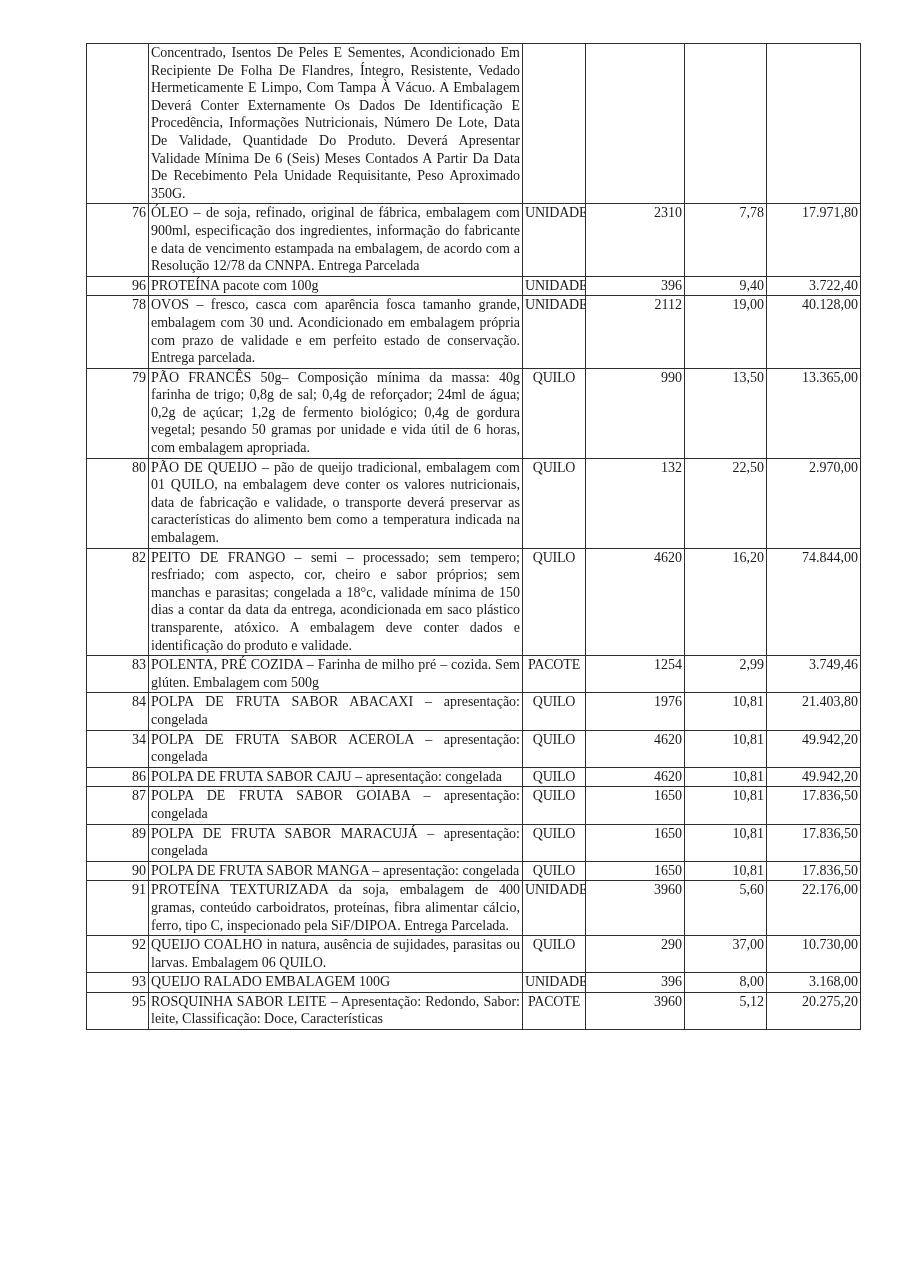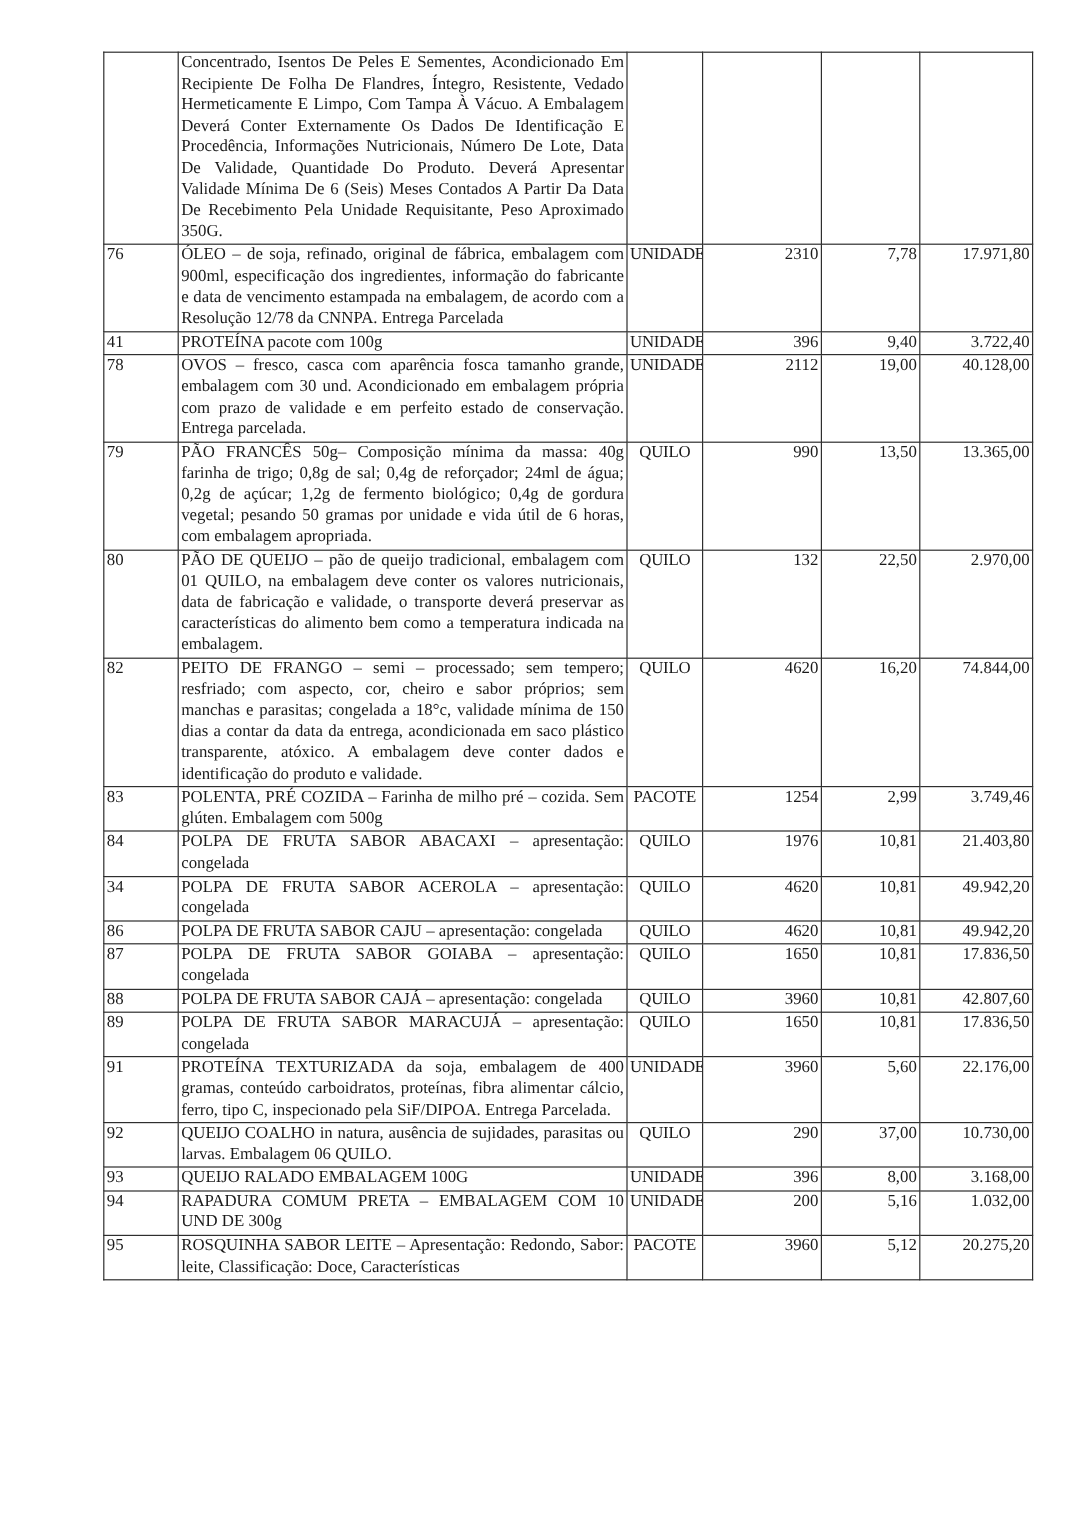--- a/index.html
+++ b/index.html
@@ -22,21 +22,21 @@
     table-layout: fixed;
   }
   table.items td {
     border: 1px solid #2e2e2e;
     vertical-align: top;
     font-size: 14px;
     line-height: 17.6px;
     padding: 0 2px 1px 2px;
     overflow: hidden;
   }
-  td.c-item  { text-align: left; }
+  td.c-item  { text-align: right; }
   td.c-desc  { text-align: justify; }
   td.c-unit  { text-align: center; font-size: 12.8px; letter-spacing: -0.2px; white-space: nowrap; padding: 1px 0 0 0; margin-top: 40px; }
   td.c-qty, td.c-price, td.c-total { text-align: right; padding-right: 3px; }
 </style>
 </head>
 <body>
 
 <div class="page">
   <table class="items">
     <colgroup>
@@ -58,21 +58,21 @@
         </tr>
         <tr>
           <td class="c-item">76</td>
           <td class="c-desc">ÓLEO – de soja, refinado, original de fábrica, embalagem com 900ml, especificação dos ingredientes, informação do fabricante e data de vencimento estampada na embalagem, de acordo com a Resolução 12/78 da CNNPA. Entrega Parcelada</td>
           <td class="c-unit">UNIDADE</td>
           <td class="c-qty">2310</td>
           <td class="c-price">7,78</td>
           <td class="c-total">17.971,80</td>
         </tr>
         <tr>
-          <td class="c-item">41</td>
+          <td class="c-item">96</td>
           <td class="c-desc">PROTEÍNA pacote com 100g</td>
           <td class="c-unit">UNIDADE</td>
           <td class="c-qty">396</td>
           <td class="c-price">9,40</td>
           <td class="c-total">3.722,40</td>
         </tr>
         <tr>
           <td class="c-item">78</td>
           <td class="c-desc">OVOS – fresco, casca com aparência fosca tamanho grande, embalagem com 30 und. Acondicionado em embalagem própria com prazo de validade e em perfeito estado de conservação. Entrega parcelada.</td>
           <td class="c-unit">UNIDADE</td>
@@ -138,30 +138,30 @@
         </tr>
         <tr>
           <td class="c-item">87</td>
           <td class="c-desc">POLPA DE FRUTA SABOR GOIABA – apresentação: congelada</td>
           <td class="c-unit">QUILO</td>
           <td class="c-qty">1650</td>
           <td class="c-price">10,81</td>
           <td class="c-total">17.836,50</td>
         </tr>
         <tr>
-          <td class="c-item">88</td>
-          <td class="c-desc">POLPA DE FRUTA SABOR CAJÁ – apresentação: congelada</td>
+          <td class="c-item">89</td>
+          <td class="c-desc">POLPA DE FRUTA SABOR MARACUJÁ – apresentação: congelada</td>
           <td class="c-unit">QUILO</td>
-          <td class="c-qty">3960</td>
+          <td class="c-qty">1650</td>
           <td class="c-price">10,81</td>
-          <td class="c-total">42.807,60</td>
+          <td class="c-total">17.836,50</td>
         </tr>
         <tr>
-          <td class="c-item">89</td>
-          <td class="c-desc">POLPA DE FRUTA SABOR MARACUJÁ – apresentação: congelada</td>
+          <td class="c-item">90</td>
+          <td class="c-desc">POLPA DE FRUTA SABOR MANGA – apresentação: congelada</td>
           <td class="c-unit">QUILO</td>
           <td class="c-qty">1650</td>
           <td class="c-price">10,81</td>
           <td class="c-total">17.836,50</td>
         </tr>
         <tr>
           <td class="c-item">91</td>
           <td class="c-desc">PROTEÍNA TEXTURIZADA da soja, embalagem de 400 gramas, conteúdo carboidratos, proteínas, fibra alimentar cálcio, ferro, tipo C, inspecionado pela SiF/DIPOA. Entrega Parcelada.</td>
           <td class="c-unit">UNIDADE</td>
           <td class="c-qty">3960</td>
@@ -178,28 +178,20 @@
         </tr>
         <tr>
           <td class="c-item">93</td>
           <td class="c-desc">QUEIJO RALADO EMBALAGEM 100G</td>
           <td class="c-unit">UNIDADE</td>
           <td class="c-qty">396</td>
           <td class="c-price">8,00</td>
           <td class="c-total">3.168,00</td>
         </tr>
         <tr>
-          <td class="c-item">94</td>
-          <td class="c-desc">RAPADURA COMUM PRETA – EMBALAGEM COM 10 UND DE 300g</td>
-          <td class="c-unit">UNIDADE</td>
-          <td class="c-qty">200</td>
-          <td class="c-price">5,16</td>
-          <td class="c-total">1.032,00</td>
-        </tr>
-        <tr>
           <td class="c-item">95</td>
           <td class="c-desc">ROSQUINHA SABOR LEITE – Apresentação: Redondo, Sabor: leite, Classificação: Doce, Características</td>
           <td class="c-unit">PACOTE</td>
           <td class="c-qty">3960</td>
           <td class="c-price">5,12</td>
           <td class="c-total">20.275,20</td>
         </tr>
       </tbody>
   </table>
 </div>

